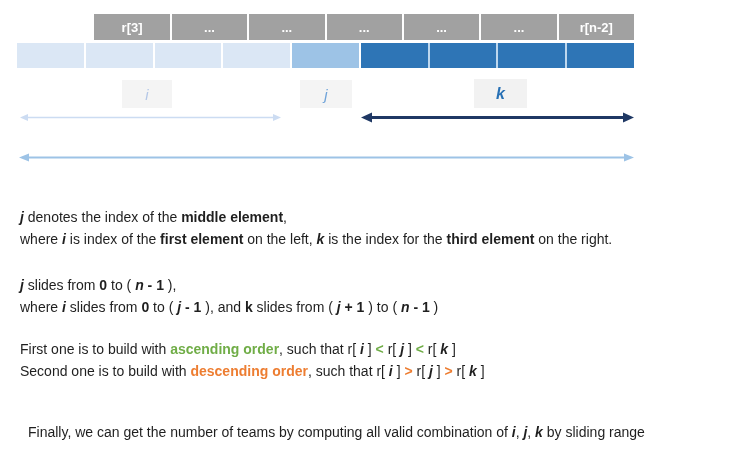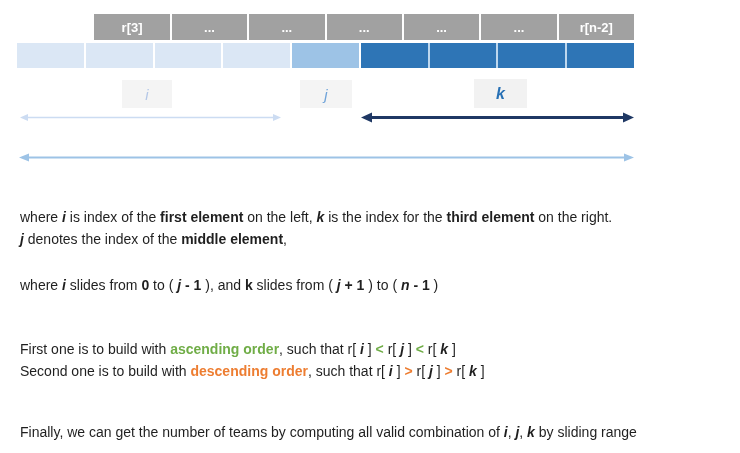--- a/index.html
+++ b/index.html
@@ -46,21 +46,21 @@
   
   .text-area { position: absolute; left: 20px; top: 0; width: 720px; height: 453px; }
   .para {
     position: absolute; left: 0;
     font-size: 14px; line-height: 22px; color: #1f1f1f;
     white-space: nowrap;
   }
   .para:nth-child(1) { top: 206px; }
   .para:nth-child(2) { top: 274px; }
   .para:nth-child(3) { top: 338px; }
-  .para:nth-child(4) { top: 421px; }
+  .para:nth-child(4) { top: 421px; margin-left: 8px; }
 </style>
 </head>
 <body>
 
 <div class="canvas">
 
   <div class="array-table">
     <div class="hrow">
         <div class="hcell">r[0]</div>
         <div class="hcell">r[3]</div>
@@ -107,24 +107,25 @@
     </g>
     <g>
       <line x1="27" y1="157.5" x2="626" y2="157.5" stroke="#9dc3e6" stroke-width="2"></line>
       <polygon points="19,157.5 29,153.5 29,161.5" fill="#9dc3e6"></polygon>
       <polygon points="634,157.5 624,153.5 624,161.5" fill="#9dc3e6"></polygon>
     </g>
   </svg>
 
   <div class="text-area">
       <div class="para">
+        <div class="line"><span style="font-weight: 700; font-style: italic;">j</span><span> denotes the index of the </span><span style="font-weight: 700;">middle element</span><span>,</span></div>
         <div class="line"><span>where </span><span style="font-weight: 700; font-style: italic;">i</span><span> is index of the </span><span style="font-weight: 700;">first element</span><span> on the left, </span><span style="font-weight: 700; font-style: italic;">k</span><span> is the index for the </span><span style="font-weight: 700;">third element</span><span> on the right.</span></div>
-        <div class="line"><span style="font-weight: 700; font-style: italic;">j</span><span> denotes the index of the </span><span style="font-weight: 700;">middle element</span><span>,</span></div>
       </div>
       <div class="para">
+        <div class="line"><span style="font-weight: 700; font-style: italic;">j</span><span> slides from </span><span style="font-weight: 700;">0</span><span> to ( </span><span style="font-weight: 700; font-style: italic;">n</span><span style="font-weight: 700;"> - 1</span><span> ),</span></div>
         <div class="line"><span>where </span><span style="font-weight: 700; font-style: italic;">i</span><span> slides from </span><span style="font-weight: 700;">0</span><span> to ( </span><span style="font-weight: 700; font-style: italic;">j</span><span style="font-weight: 700;"> - 1</span><span> ), and </span><span style="font-weight: 700;">k</span><span> slides from ( </span><span style="font-weight: 700; font-style: italic;">j</span><span style="font-weight: 700;"> + 1</span><span> ) to ( </span><span style="font-weight: 700; font-style: italic;">n</span><span style="font-weight: 700;"> - 1</span><span> )</span></div>
       </div>
       <div class="para">
         <div class="line"><span>First one is to build with </span><span style="font-weight: 700; color: rgb(112, 173, 71);">ascending order</span><span>, such that r[ </span><span style="font-weight: 700; font-style: italic;">i</span><span> ] </span><span style="font-weight: 700; color: rgb(112, 173, 71);">&lt;</span><span> r[ </span><span style="font-weight: 700; font-style: italic;">j</span><span> ] </span><span style="font-weight: 700; color: rgb(112, 173, 71);">&lt;</span><span> r[ </span><span style="font-weight: 700; font-style: italic;">k</span><span> ]</span></div>
         <div class="line"><span>Second one is to build with </span><span style="font-weight: 700; color: rgb(237, 125, 49);">descending order</span><span>, such that r[ </span><span style="font-weight: 700; font-style: italic;">i</span><span> ] </span><span style="font-weight: 700; color: rgb(237, 125, 49);">&gt;</span><span> r[ </span><span style="font-weight: 700; font-style: italic;">j</span><span> ] </span><span style="font-weight: 700; color: rgb(237, 125, 49);">&gt;</span><span> r[ </span><span style="font-weight: 700; font-style: italic;">k</span><span> ]</span></div>
       </div>
       <div class="para">
         <div class="line"><span>Finally, we can get the number of teams by computing all valid combination of </span><span style="font-weight: 700; font-style: italic;">i</span><span>, </span><span style="font-weight: 700; font-style: italic;">j</span><span>, </span><span style="font-weight: 700; font-style: italic;">k</span><span> by sliding range</span></div>
       </div>
     </div>

